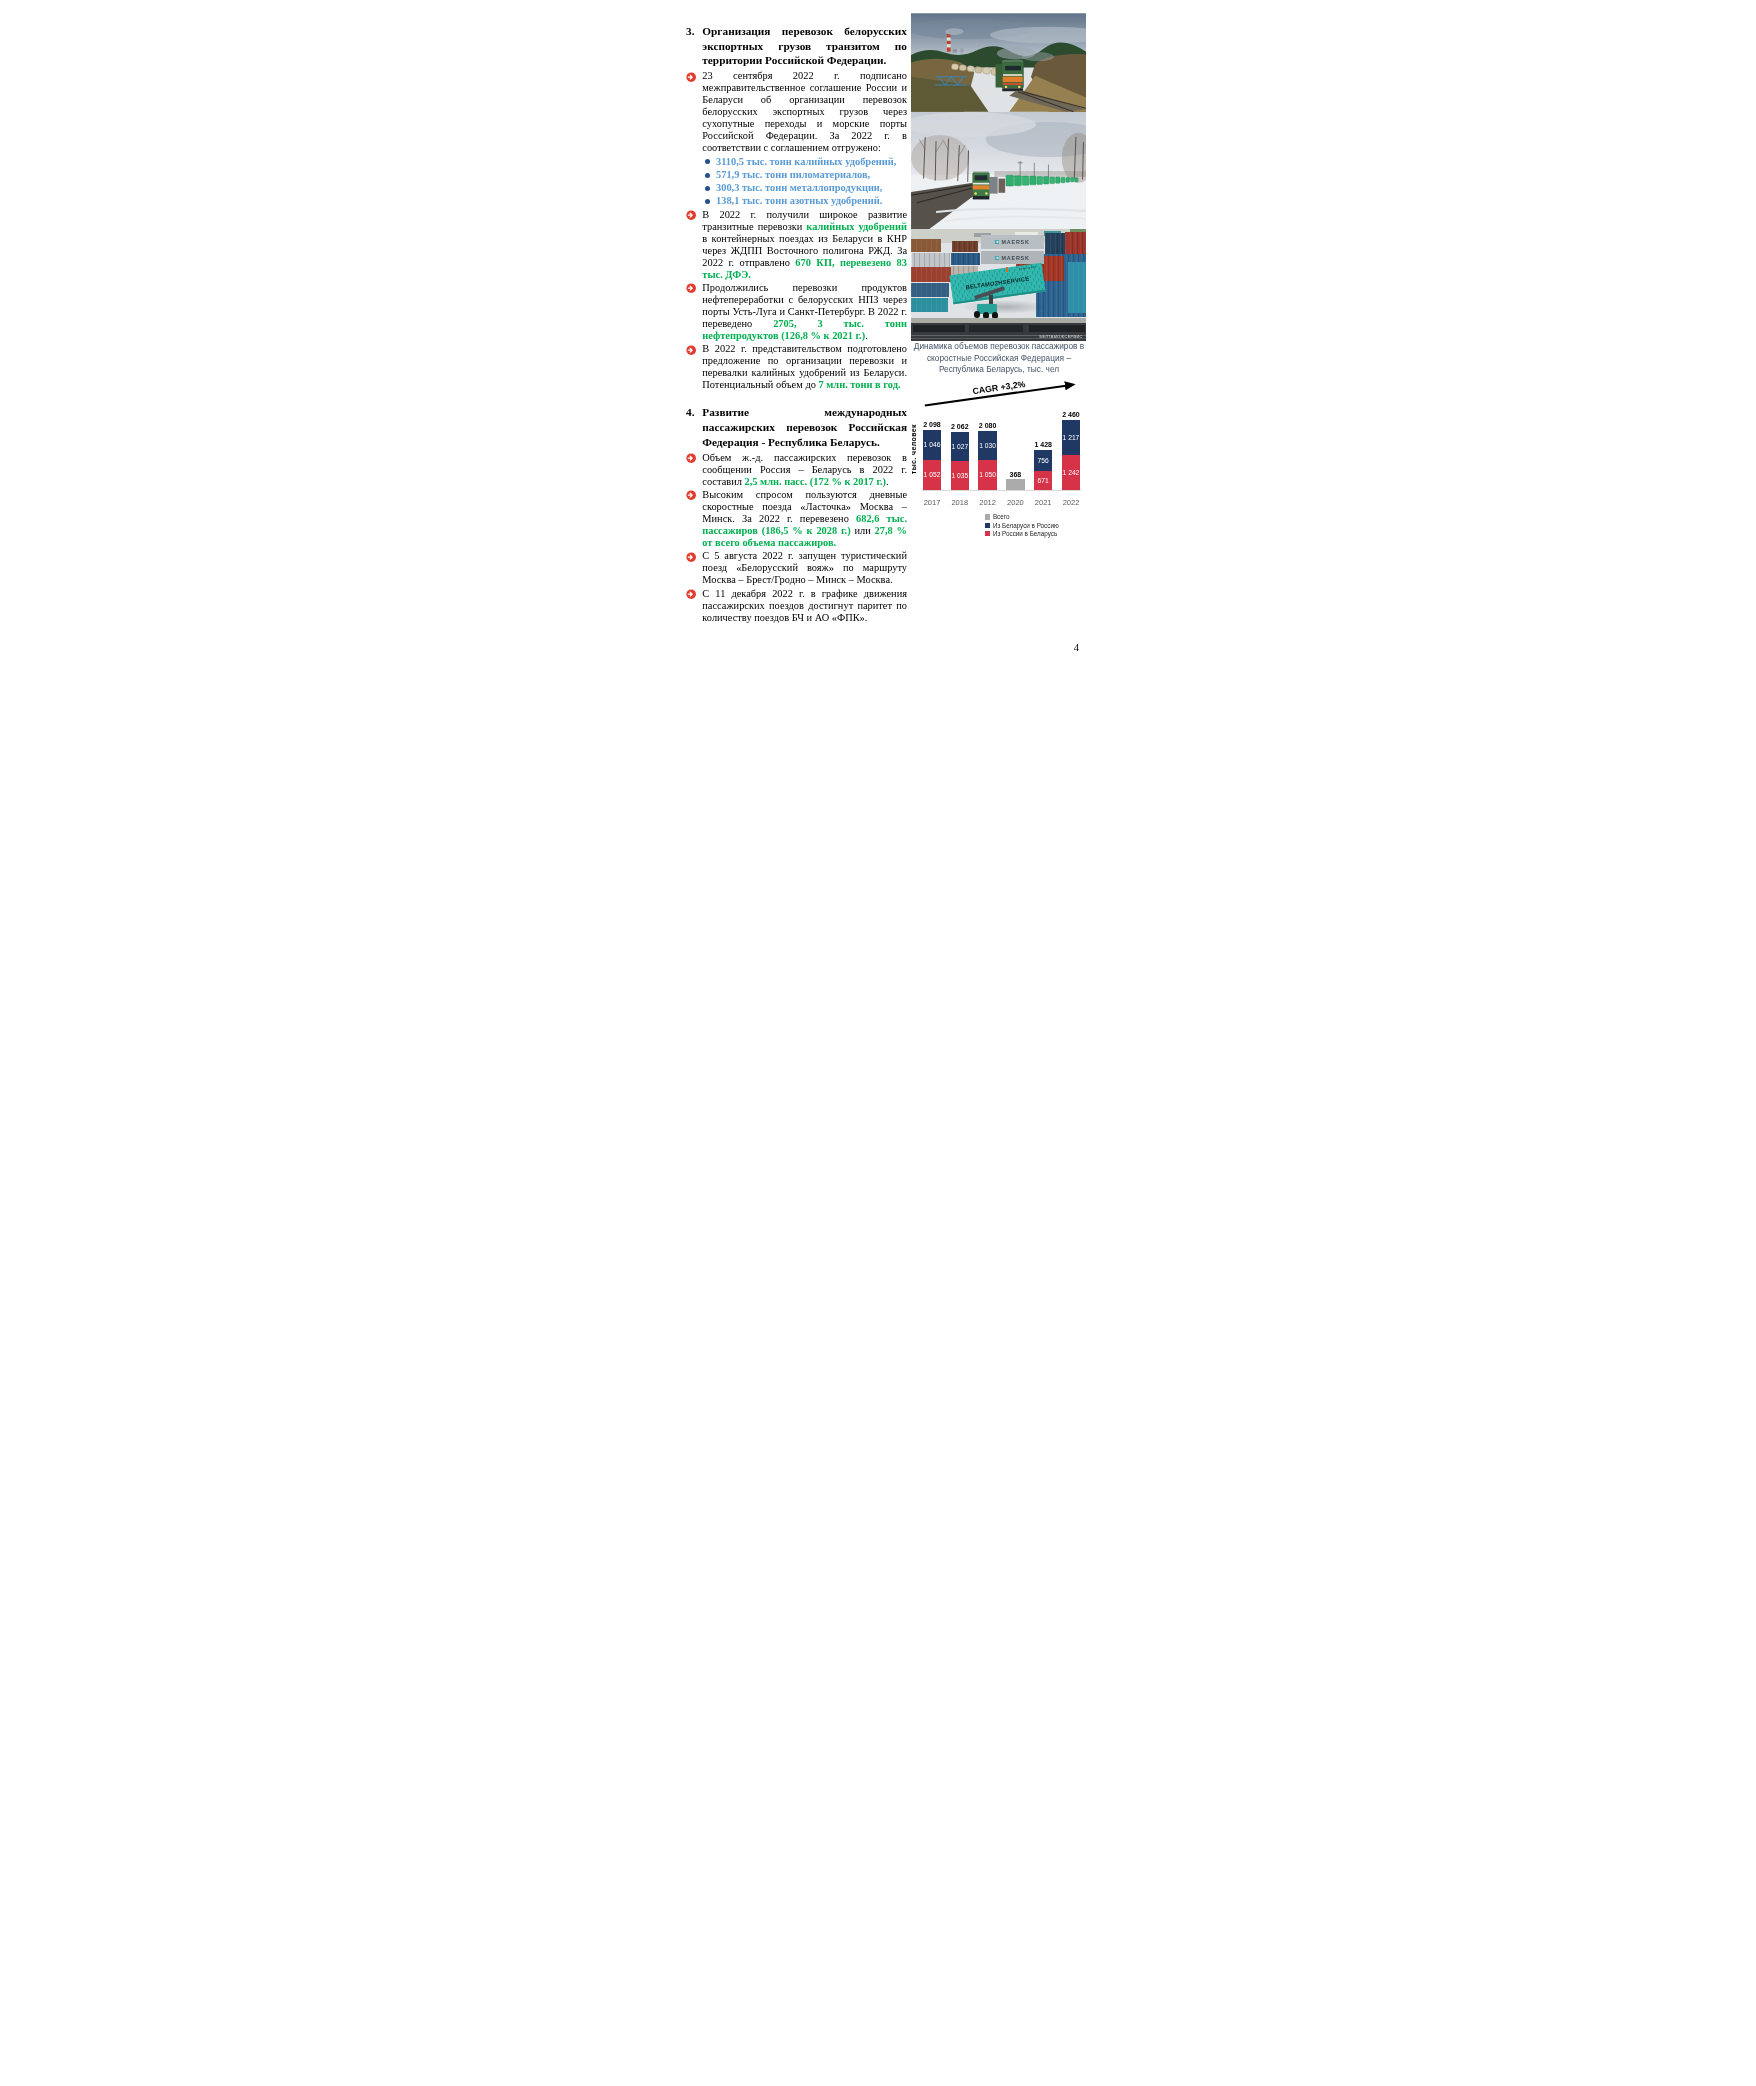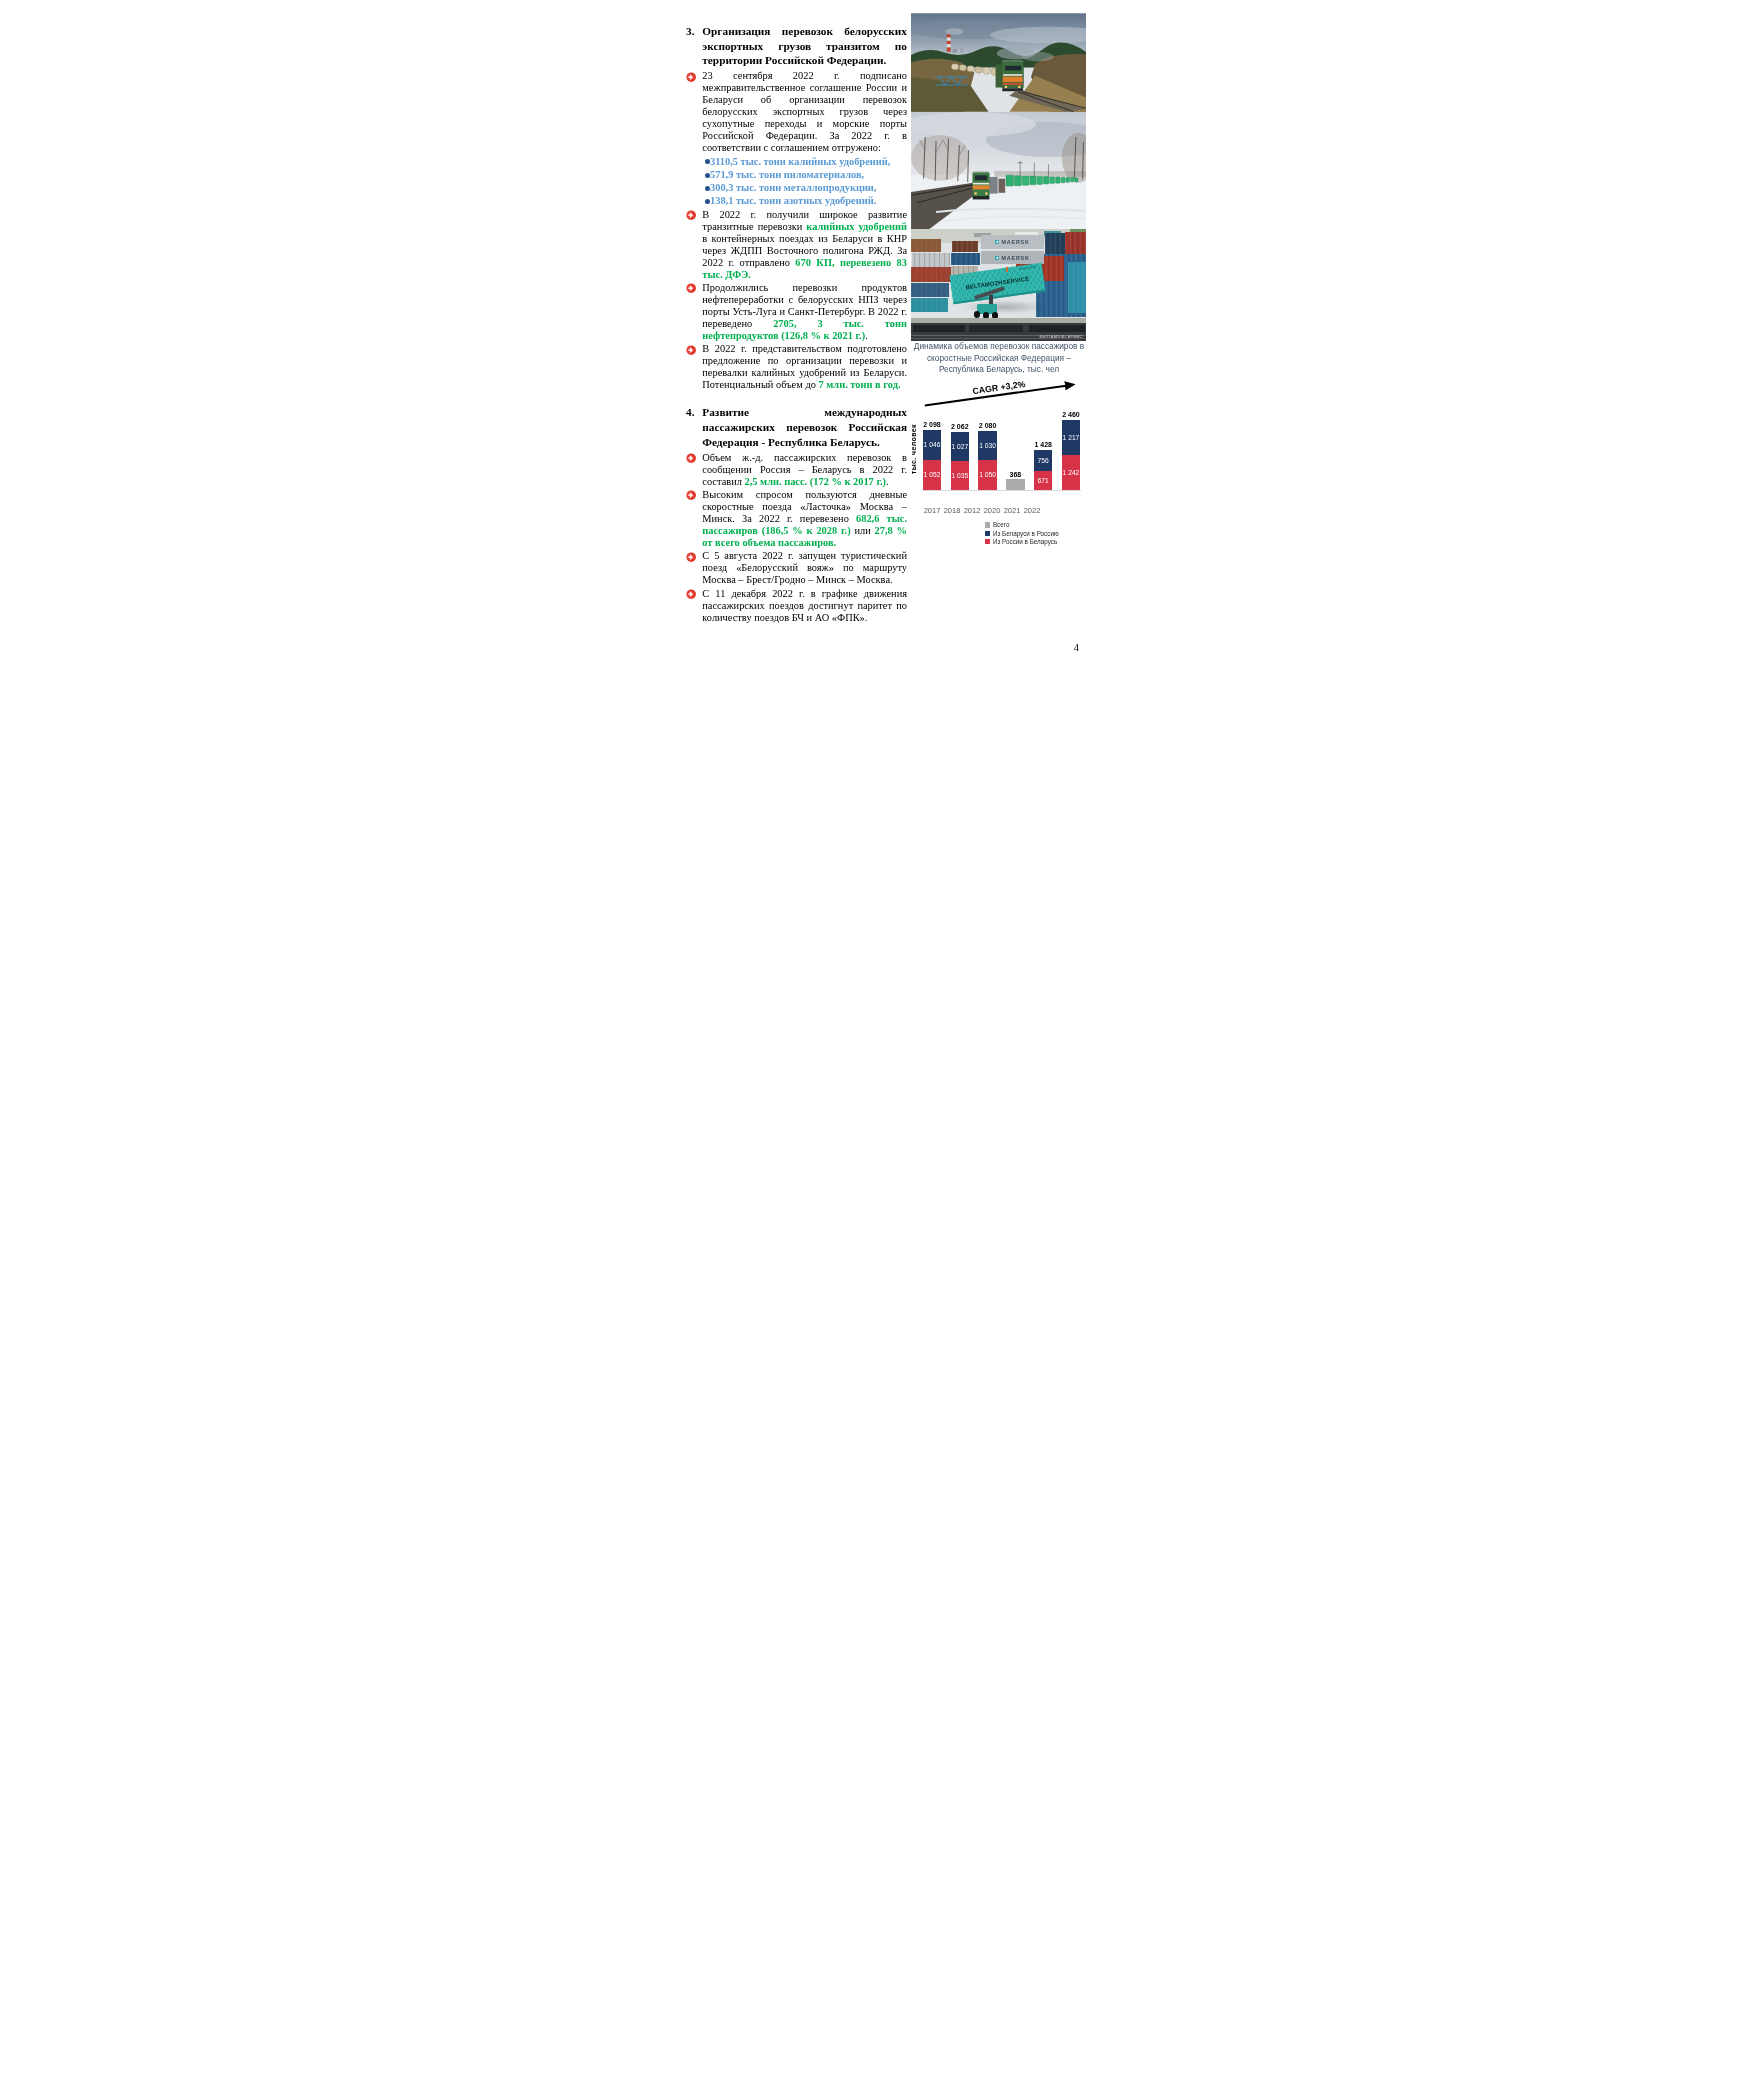--- a/index.html
+++ b/index.html
@@ -8,21 +8,21 @@
   
   .col-text{position:absolute;left:42px;top:24px;width:221px;}
   .t-item{position:relative;margin:0 0 1.3px 0;font-size:10.4px;line-height:12px;}
   .t-item .t-text{display:block;margin-left:16.3px;text-align:justify;}
   .t-heading{font-weight:bold;font-size:11.3px;line-height:14.6px;margin-bottom:2.5px;}
   .t-heading .t-num{position:absolute;left:0;top:0;}
   .t-heading.gap{margin-top:14px;}
   .t-arrow .icon{position:absolute;left:0;top:1.3px;width:10.4px;height:10.4px;}
   .t-dot{padding-left:0;}
   .t-dot .dot{position:absolute;left:19px;top:3.8px;width:5px;height:5px;border-radius:50%;background:#24508f;}
-  .t-dot .t-text{margin-left:24px;}
+  .t-dot .t-text{margin-left:30px;}
   .run-normal{color:#000;}
   .run-bold{font-weight:bold;color:#000;}
   .run-green{color:#00b050;font-weight:bold;}
   .run-blue{color:#5b9bd5;font-weight:bold;}
   
   .col-right{position:absolute;left:267px;top:13.4px;width:176px;}
   figure.ph{margin:0;padding:0;position:relative;width:175px;overflow:hidden;background:#dfe3e6;}
   .p1{height:99px;margin-bottom:32px;}
   .p2{height:117px;margin-bottom:24.6px;}
   .p3{height:112px;margin-bottom:9.6px;background:#b4b8b2;}
@@ -37,21 +37,21 @@
   .ylabel{position:absolute;left:-0.8px;top:46px;writing-mode:vertical-rl;transform:rotate(180deg);
           font:700 7px "Liberation Sans",sans-serif;color:#000;letter-spacing:0.4px;}
   .cagr{display:block;width:159px;height:30px;}
   .cagr text{font:700 21px "Liberation Sans",sans-serif;fill:#000;}
   .plot{display:flex;justify-content:space-between;align-items:flex-end;height:82px;border-bottom:1.3px solid #d9d9d9;}
   .bar-col{width:20px;display:flex;flex-direction:column;justify-content:flex-end;align-items:center;}
   .total-label{font:700 7px "Liberation Sans",sans-serif;color:#000;margin-bottom:1.7px;white-space:nowrap;}
   .stack{display:flex;flex-direction:column;}
   .seg{width:18.4px;display:flex;align-items:center;justify-content:center;}
   .seg span{color:#fff;font:400 6.7px "Liberation Sans",sans-serif;white-space:nowrap;}
-  .years{display:flex;margin-top:15px;}
+  .years{display:flex;justify-content:space-between;margin-top:7px;}
   .yr{width:20px;text-align:center;font:400 7.5px "Liberation Sans",sans-serif;color:#595959;}
   .legend{margin:6.7px 0 0 63px;display:flex;flex-direction:column;gap:1.3px;}
   .lg-row{display:flex;align-items:center;gap:2.5px;}
   .lg-sw{width:5.4px;height:5.4px;display:inline-block;}
   .lg-tx{font:400 6.3px "Liberation Sans",sans-serif;color:#262626;}
   
   .pageno{position:absolute;right:33px;top:642px;font-size:10.4px;color:#000;}
 </style>
 </head>
 <body>

